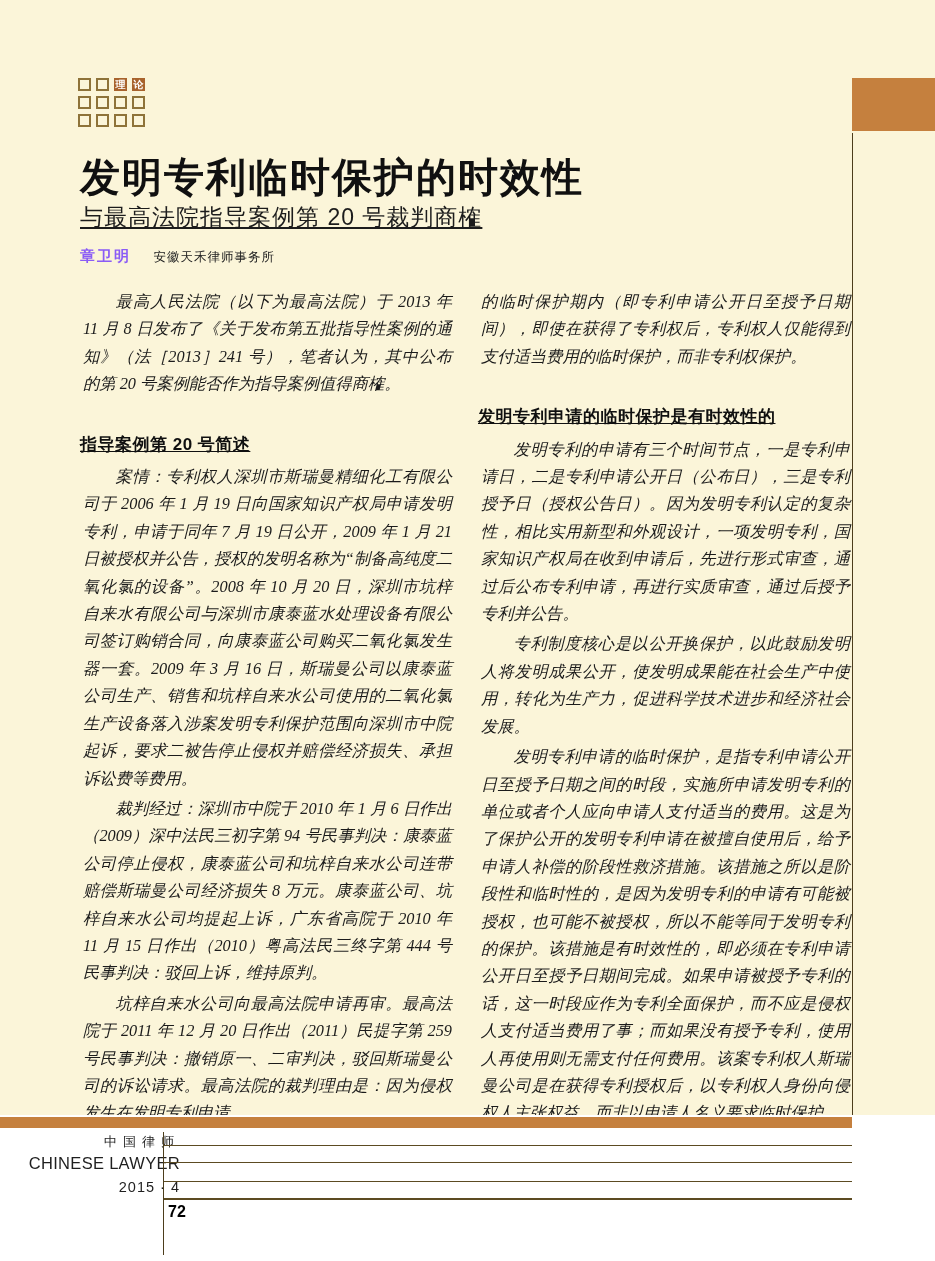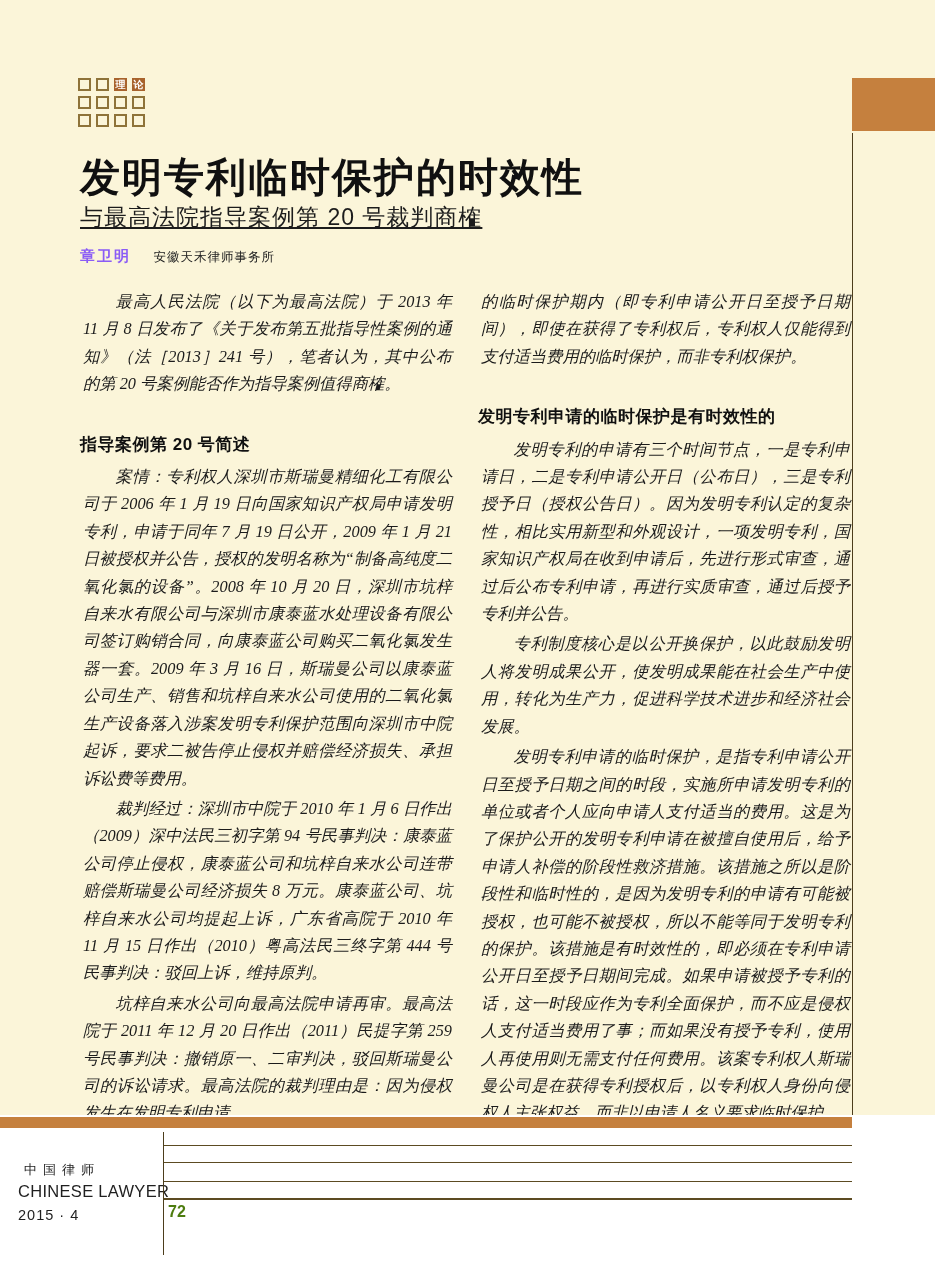--- a/index.html
+++ b/index.html
@@ -108,42 +108,42 @@
   .col p { margin: 3px; text-indent: 2em; font-style: italic; }
   .col p.no-indent { text-indent: 0; }
   .col .sec-heading {
     margin: 33px 0 5px 0;
     font-family: "Liberation Sans", sans-serif;
     font-size: 17px;
     font-weight: bold;
     letter-spacing: 0.5px;
     color: #101010;
     text-align: left;
+    text-decoration: underline;
   }
 
   
   .footer-white {
     position: absolute;
     left: 0; top: 1115px;
     width: 935px; height: 146px;
     background: #ffffff;
   }
   .footer-bar {
     position: absolute;
     left: 0; top: 1117px;
     width: 852px; height: 11px;
     background: #c5803e;
   }
   .footer-journal {
     position: absolute;
     left: 18px; top: 1133px;
     width: 162px;
-    text-align: left;
+    text-align: right;
     color: #1f1f1f;
-    margin-top: 28px;
   }
   .footer-journal .jcn {
     font-family: "Liberation Serif", serif;
     font-size: 13px;
     letter-spacing: 6px;
     text-indent: 6px;
   }
   .footer-journal .jen {
     font-size: 16.5px;
     margin-top: 3px;
@@ -168,21 +168,21 @@
   }
   .fline-1 { top: 1145px; }
   .fline-2 { top: 1162px; }
   .fline-3 { top: 1181px; }
   .fline-4 { top: 1198px; height: 2px; }
   .page-num {
     position: absolute;
     left: 168px; top: 1203px;
     font-size: 16px;
     font-weight: bold;
-    color: #4d7c0f;
+    color: #000000;
   }
 </style>
 </head>
 <body>
 
 <div class="canvas">
 
   <div class="logo-grid">
     <div class="logo-cell"></div>
     <div class="logo-cell"></div>

